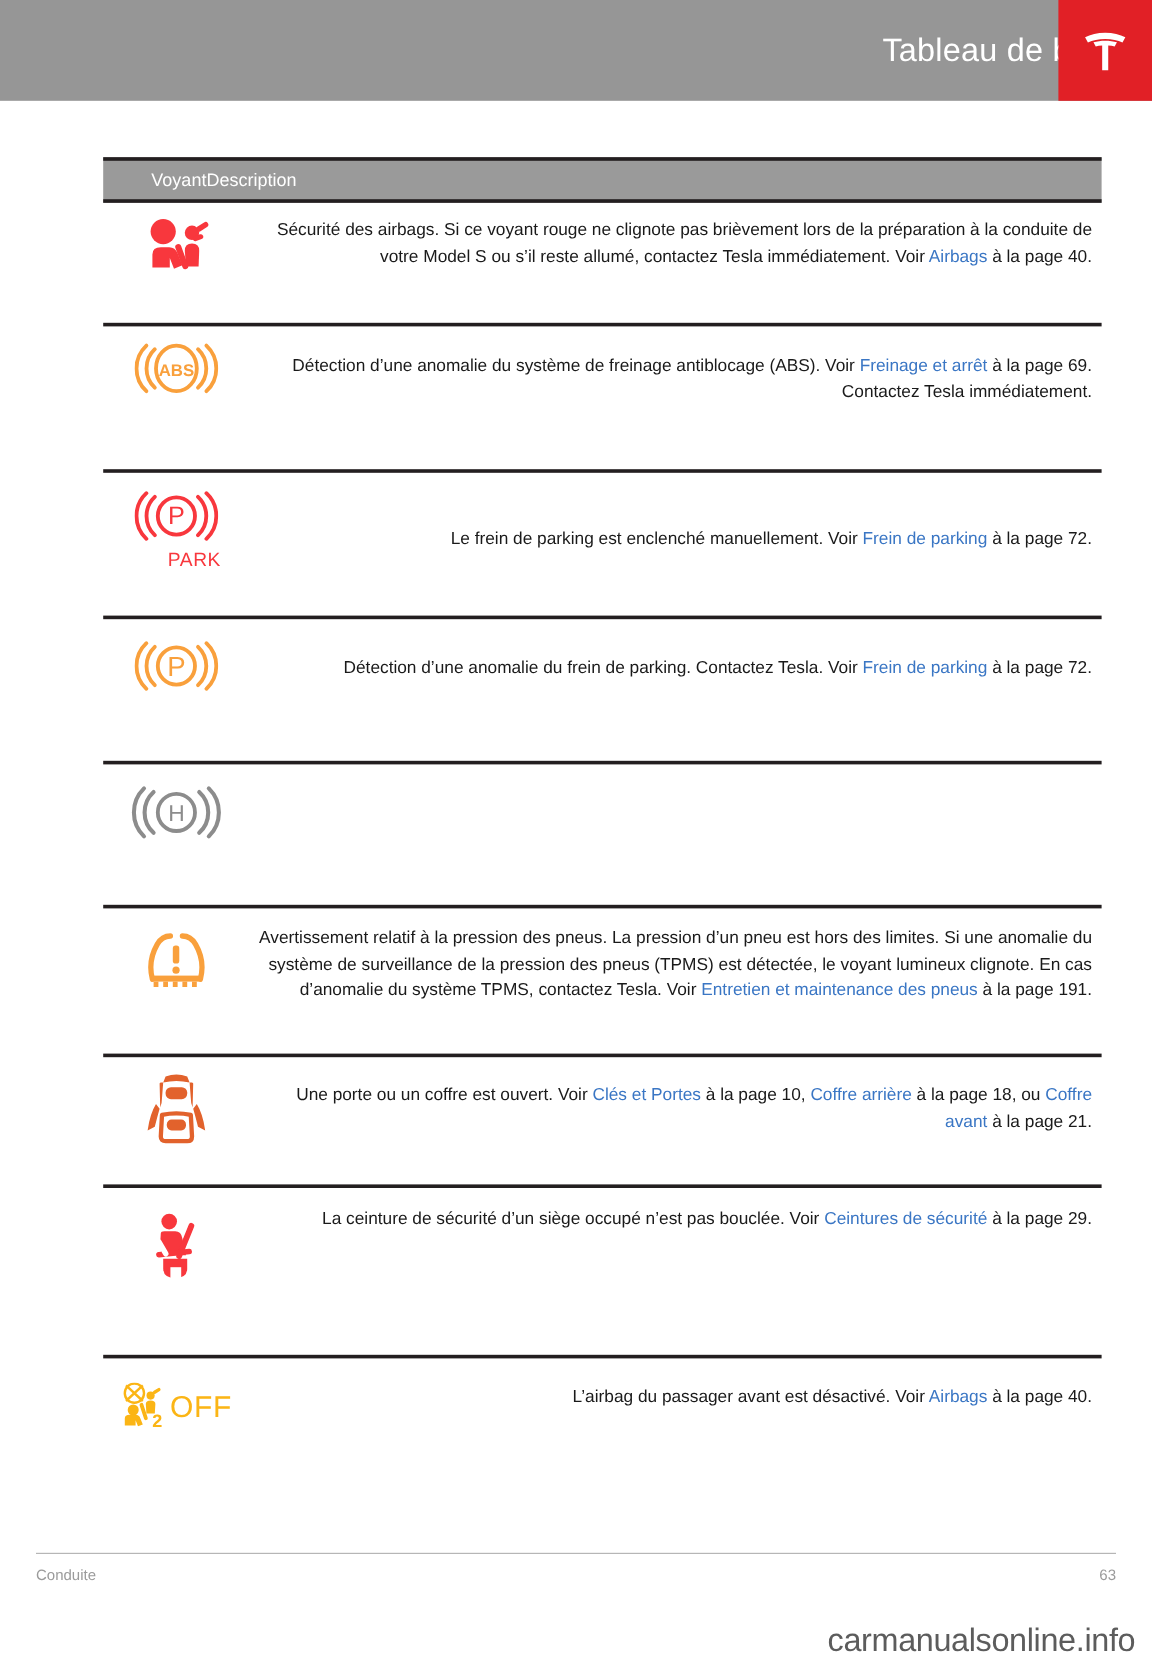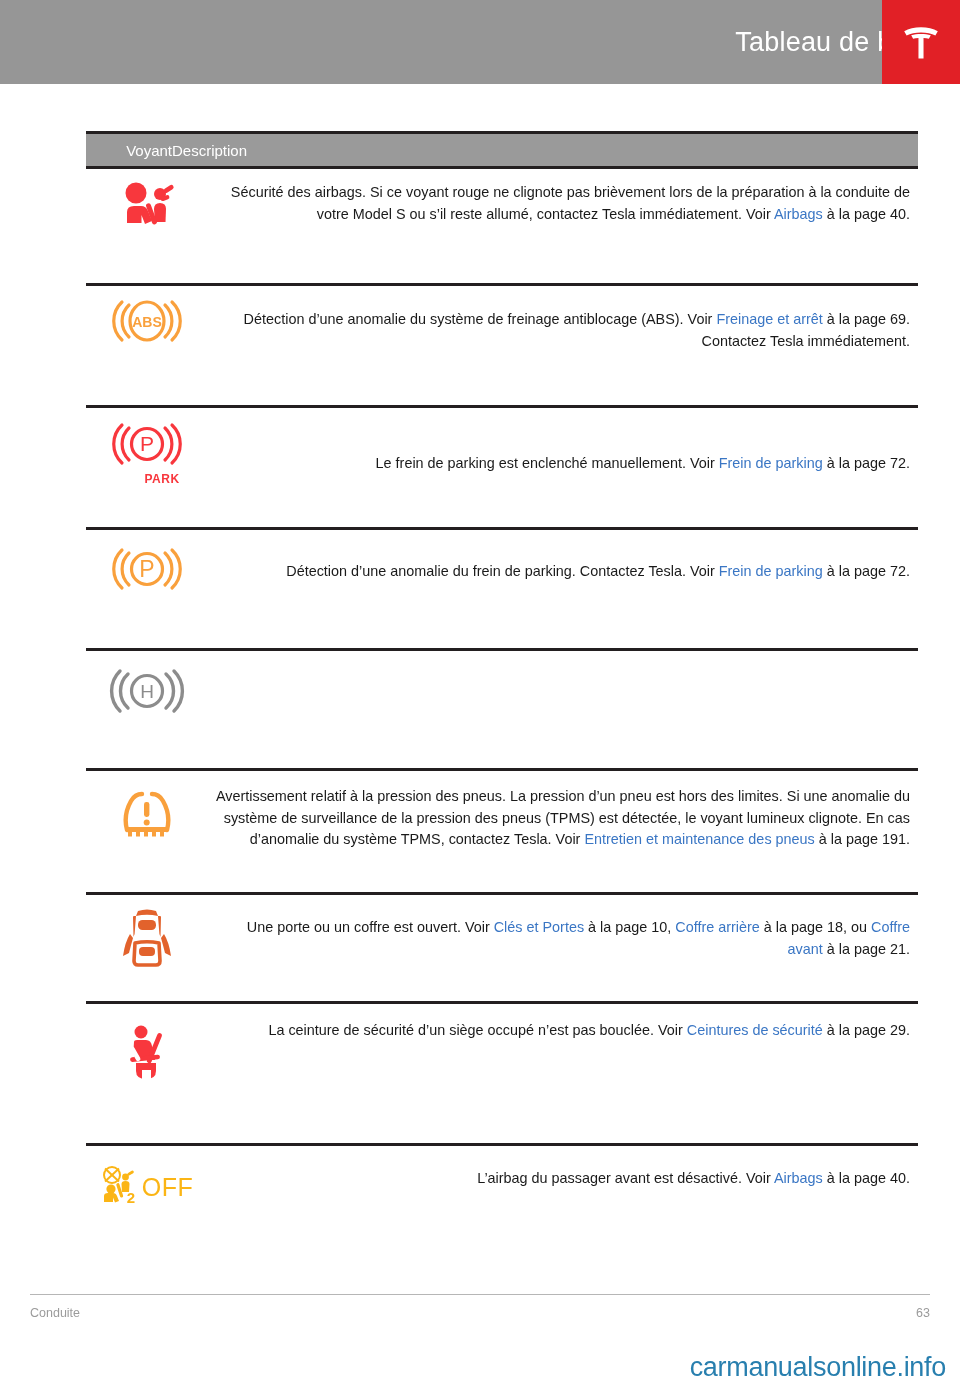--- a/index.html
+++ b/index.html
@@ -100,21 +100,21 @@
     color: #1a1a1a;
     box-sizing: border-box;
     padding-right: 8px;
   }
   .cell-desc p { margin: 0; }
   .cell-desc p + p { margin-top: 13px; }
   .lnk { color: #3a76c4; }
   .bold { font-weight: bold; color:#000; }
 
   
-  .row-airbag      { height: 117px; }
+  .row-airbag      { height: 103px; }
   .row-airbag .cell-icon { padding-top: 12px; }
   .row-airbag .cell-desc { padding-top: 13px; }
 
   .row-abs         { height: 122px; }
   .row-abs .cell-icon { padding-top: 10px; }
   .row-abs .cell-desc { padding-top: 23px; }
 
   .row-park        { height: 122px; }
   .row-park .cell-icon { padding-top: 10px; }
   .row-park .cell-desc { padding-top: 45px; }
@@ -158,33 +158,33 @@
   .footer-left, .footer-right {
     color: #9b9b9b;
     font-size: 12.5px;
     padding-top: 6px;
   }
   .watermark {
     position: absolute;
     right: 14px;
     top: 1352px;
     font-size: 27px;
-    color: #0369a1;
+    color: #404040;
     font-family: "Liberation Sans", sans-serif;
     letter-spacing: -0.3px;
     opacity: .85;
     white-space: nowrap;
   }
 
   .icon-wrap { display:block; }
   .icon-stack { display:flex; flex-direction:column; align-items:center; }
   .park-word {
     color:#f8373d;
-    font-size:12px;
-    font-weight:bold;
+    font-size:16px;
+    font-weight:normal;
     letter-spacing:0.5px;
     margin-top:-2px;
     margin-left:30px;
   }
   .off-row { display:flex; align-items:center; gap:3px; }
   .off-word {
     color:#fbb515;
     font-size:25px;
     font-weight:normal;
     letter-spacing:0.5px;

